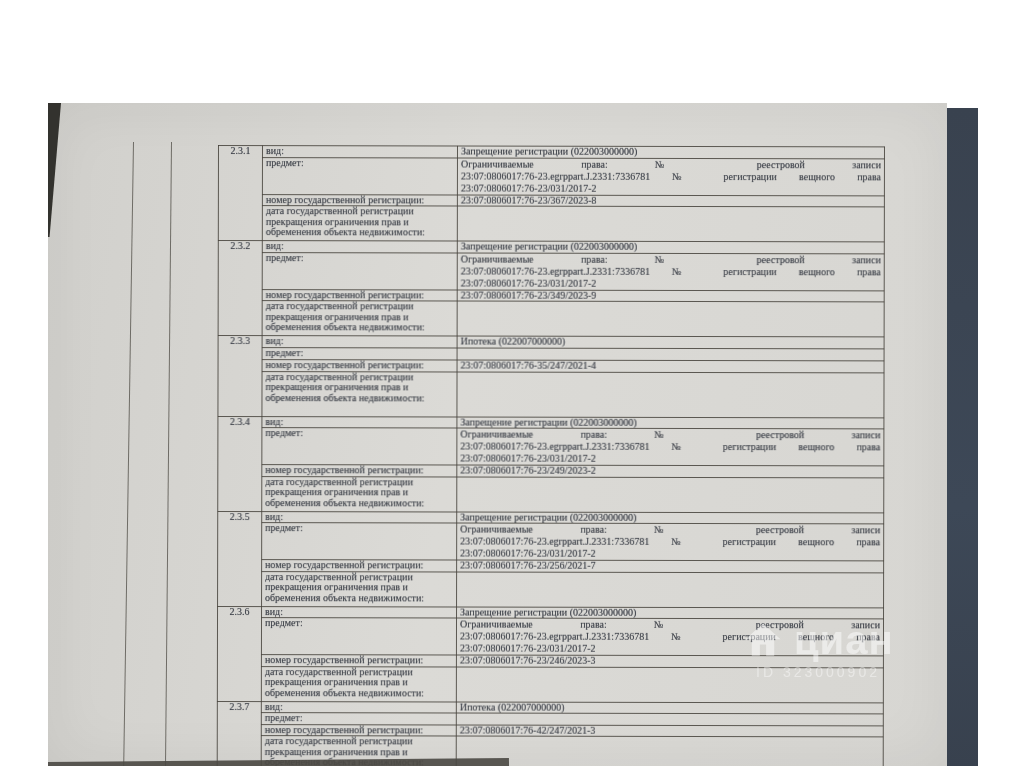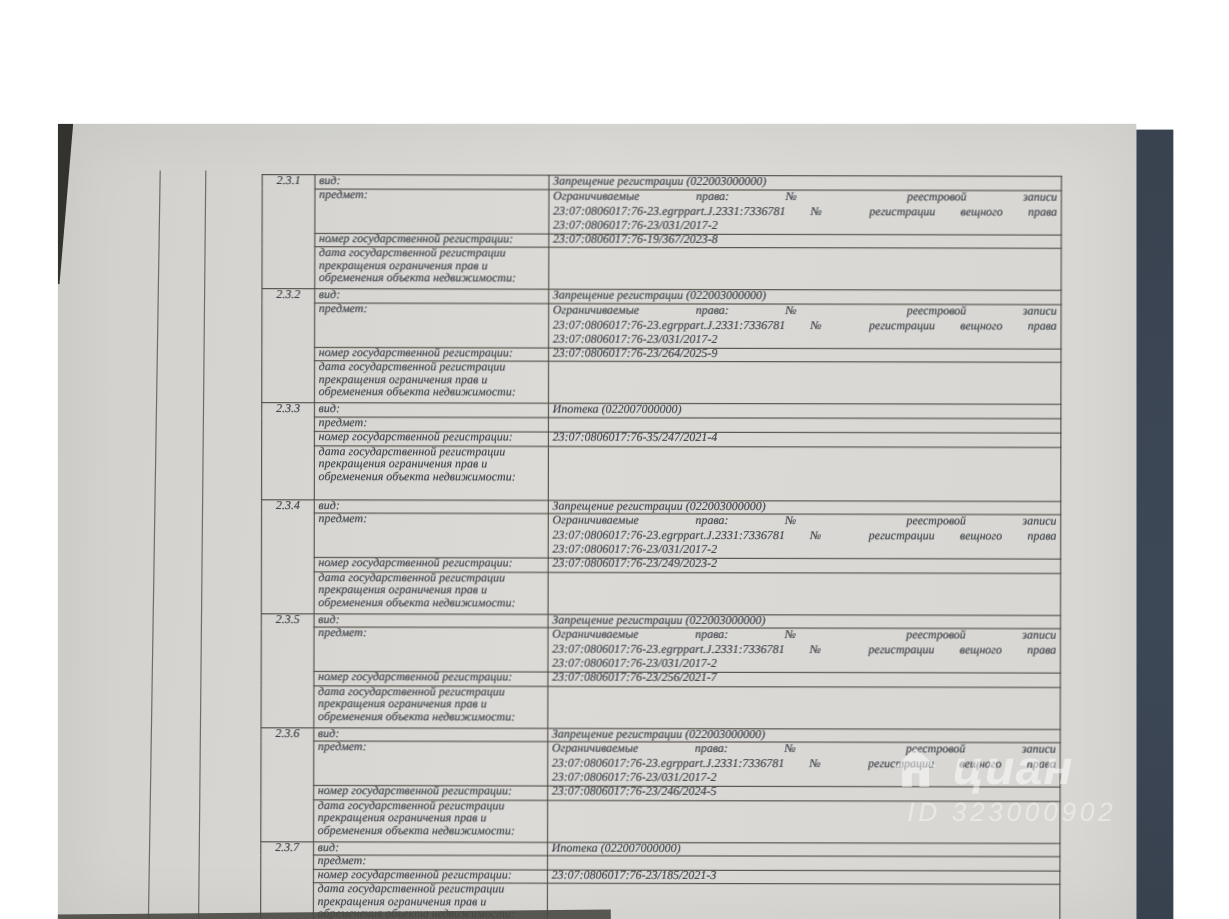--- a/index.html
+++ b/index.html
@@ -11,21 +11,20 @@
   
   .photo {
     position:absolute; left:48px; top:103px; width:930px; height:663px;
     overflow:hidden;
   }
   .paper {
     position:absolute; left:0; top:0; right:31px; bottom:0;
     background:linear-gradient(97deg,#d1d0cc 0%,#dbdad6 45%,#d7d6d2 100%);
     box-shadow:inset 0 0 60px rgba(0,0,0,0.06);
     overflow:hidden;
-    font-style:italic;
   }
   .right-band {
     position:absolute; top:5px; right:0; width:31px; height:100%;
     background:linear-gradient(180deg,#39424f,#3d4857 60%,#38414e);
   }
   .corner-wedge {
     position:absolute; left:0; top:0; width:13px; height:134px;
     background:#33322e;
     clip-path:polygon(0 0,100% 0,12% 100%,0 100%);
   }
@@ -81,21 +80,21 @@
 
   
   .watermark {
     position:absolute; left:694px; top:516px; color:#ffffff;
     font-family:"Liberation Sans", sans-serif; pointer-events:none;
   }
   .wm-row { display:flex; align-items:flex-end; gap:10px; opacity:0.5; }
   .wm-logo { width:42px; height:42px; display:block; }
   .wm-logo svg { width:42px; height:42px; fill:#ffffff; display:block; }
   .wm-brand { font-weight:bold; font-size:40px; letter-spacing:1px; line-height:42px; }
-  .wm-id { font-size:22px; letter-spacing:3px; opacity:0.42; margin:3px 0 16px 14px; white-space:nowrap; }
+  .wm-id { font-size:14px; letter-spacing:3px; opacity:0.42; margin:3px 0 16px 14px; white-space:nowrap; }
 </style>
 </head>
 <body>
 
 <div class="photo">
   <div class="paper">
     <div class="corner-wedge"></div>
     <div class="vline vline-1"></div>
     <div class="vline vline-2"></div>
 
@@ -116,21 +115,21 @@
           <tr class="r-predmet">
             <td class="lbl">предмет:</td>
             <td class="val">
               <div class="pl">Ограничиваемые права: № реестровой записи</div>
               <div class="pl">23:07:0806017:76-23.egrppart.J.2331:7336781 № регистрации вещного права</div>
               <div class="pl last">23:07:0806017:76-23/031/2017-2</div>
             </td>
           </tr>
           <tr class="r-nomer">
             <td class="lbl">номер государственной регистрации:</td>
-            <td class="val">23:07:0806017:76-19/367/2023-8</td>
+            <td class="val">23:07:0806017:76-23/367/2023-8</td>
           </tr>
           <tr class="r-data">
             <td class="lbl">дата государственной регистрации прекращения ограничения прав и обременения объекта недвижимости:</td>
             <td class="val"></td>
           </tr>
         </tbody>
 
         <tbody class="sec-zapret">
           <tr class="r-vid">
             <td class="num" rowspan="4">2.3.2</td>
@@ -140,21 +139,21 @@
           <tr class="r-predmet">
             <td class="lbl">предмет:</td>
             <td class="val">
               <div class="pl">Ограничиваемые права: № реестровой записи</div>
               <div class="pl">23:07:0806017:76-23.egrppart.J.2331:7336781 № регистрации вещного права</div>
               <div class="pl last">23:07:0806017:76-23/031/2017-2</div>
             </td>
           </tr>
           <tr class="r-nomer">
             <td class="lbl">номер государственной регистрации:</td>
-            <td class="val">23:07:0806017:76-23/264/2025-9</td>
+            <td class="val">23:07:0806017:76-23/349/2023-9</td>
           </tr>
           <tr class="r-data">
             <td class="lbl">дата государственной регистрации прекращения ограничения прав и обременения объекта недвижимости:</td>
             <td class="val"></td>
           </tr>
         </tbody>
 
         <tbody class="sec-ipoteka">
           <tr class="r-vid">
             <td class="num" rowspan="4">2.3.3</td>
@@ -232,41 +231,41 @@
           <tr class="r-predmet">
             <td class="lbl">предмет:</td>
             <td class="val">
               <div class="pl">Ограничиваемые права: № реестровой записи</div>
               <div class="pl">23:07:0806017:76-23.egrppart.J.2331:7336781 № регистрации вещного права</div>
               <div class="pl last">23:07:0806017:76-23/031/2017-2</div>
             </td>
           </tr>
           <tr class="r-nomer">
             <td class="lbl">номер государственной регистрации:</td>
-            <td class="val">23:07:0806017:76-23/246/2024-5</td>
+            <td class="val">23:07:0806017:76-23/246/2023-3</td>
           </tr>
           <tr class="r-data">
             <td class="lbl">дата государственной регистрации прекращения ограничения прав и обременения объекта недвижимости:</td>
             <td class="val"></td>
           </tr>
         </tbody>
 
         <tbody class="sec-ipoteka-short">
           <tr class="r-vid">
             <td class="num" rowspan="4">2.3.7</td>
             <td class="lbl">вид:</td>
             <td class="val">Ипотека (022007000000)</td>
           </tr>
           <tr class="r-predmet">
             <td class="lbl">предмет:</td>
             <td class="val"></td>
           </tr>
           <tr class="r-nomer">
             <td class="lbl">номер государственной регистрации:</td>
-            <td class="val">23:07:0806017:76-23/185/2021-3</td>
+            <td class="val">23:07:0806017:76-42/247/2021-3</td>
           </tr>
           <tr class="r-data">
             <td class="lbl">дата государственной регистрации прекращения ограничения прав и обременения объекта недвижимости:</td>
             <td class="val"></td>
           </tr>
         </tbody>
       </table>
 
     </div>
 

